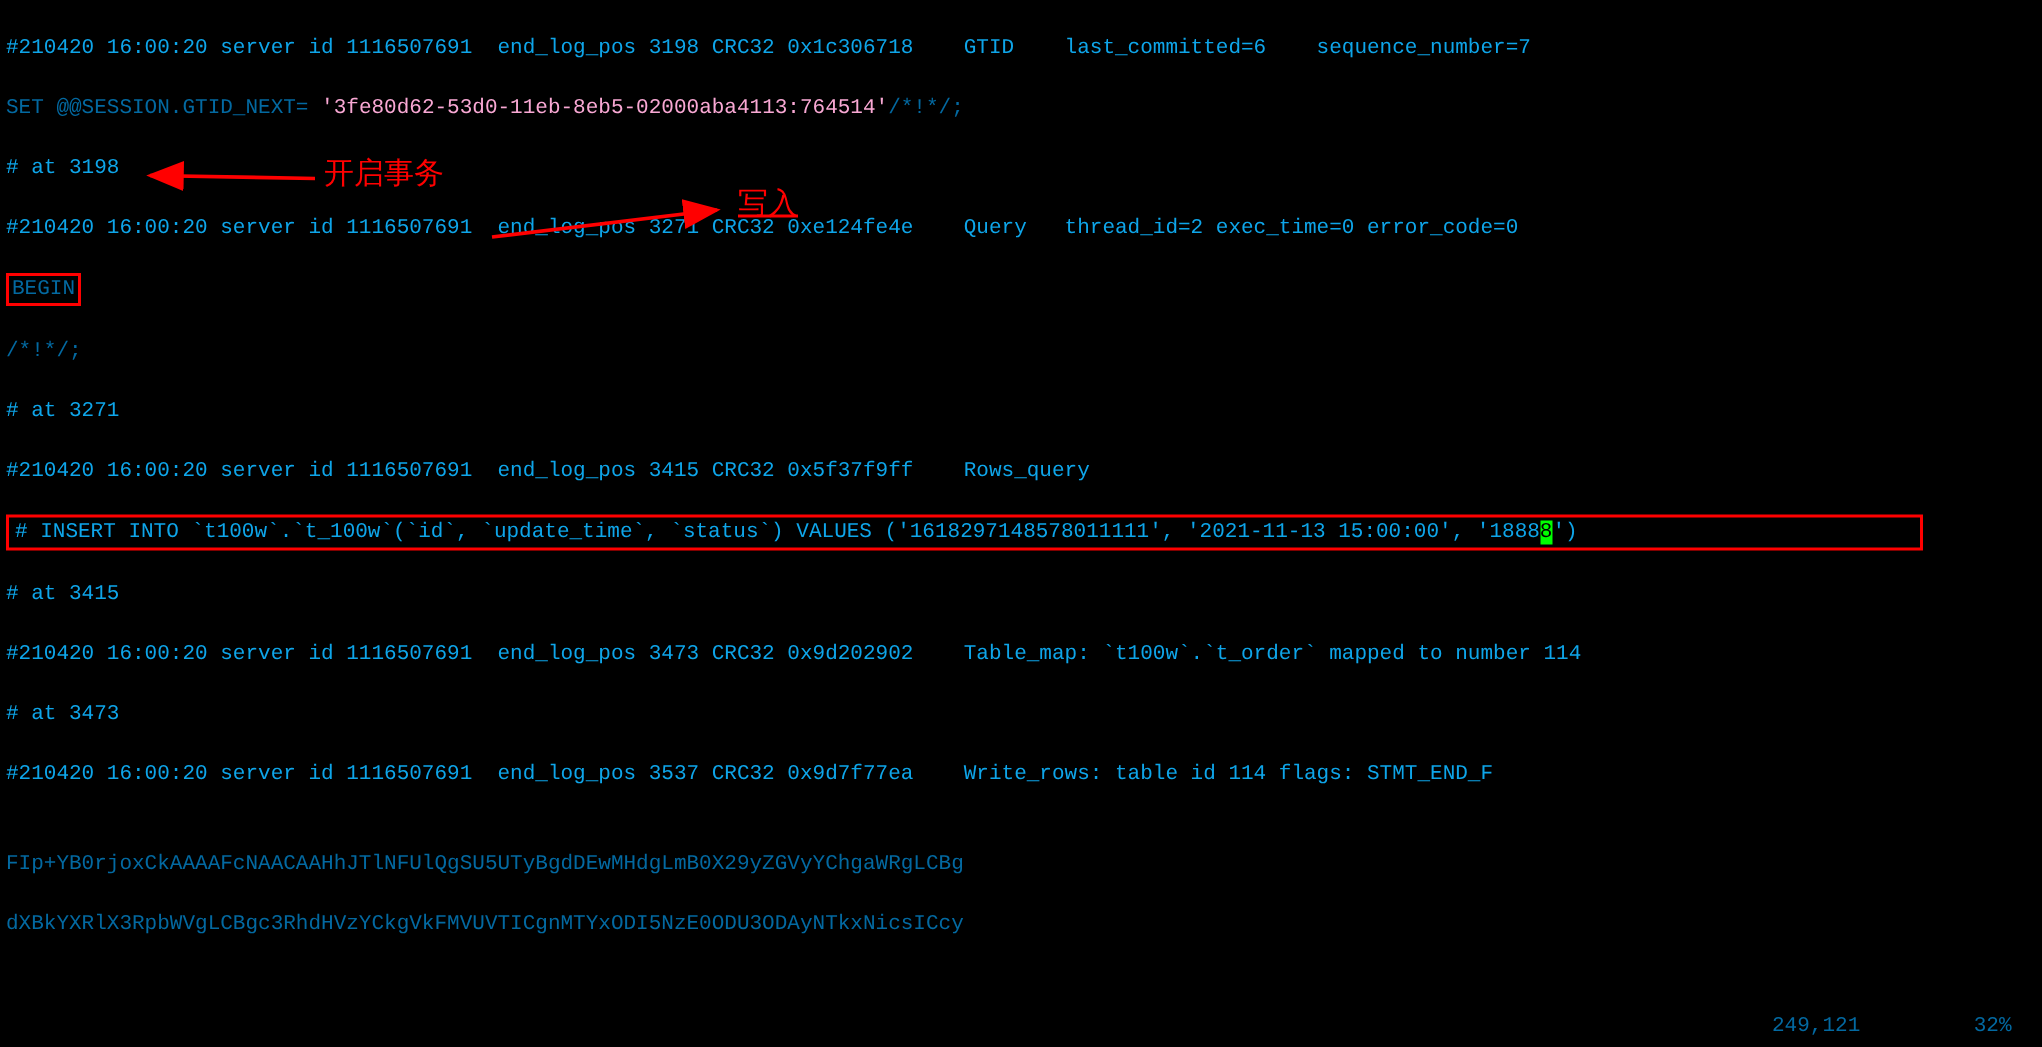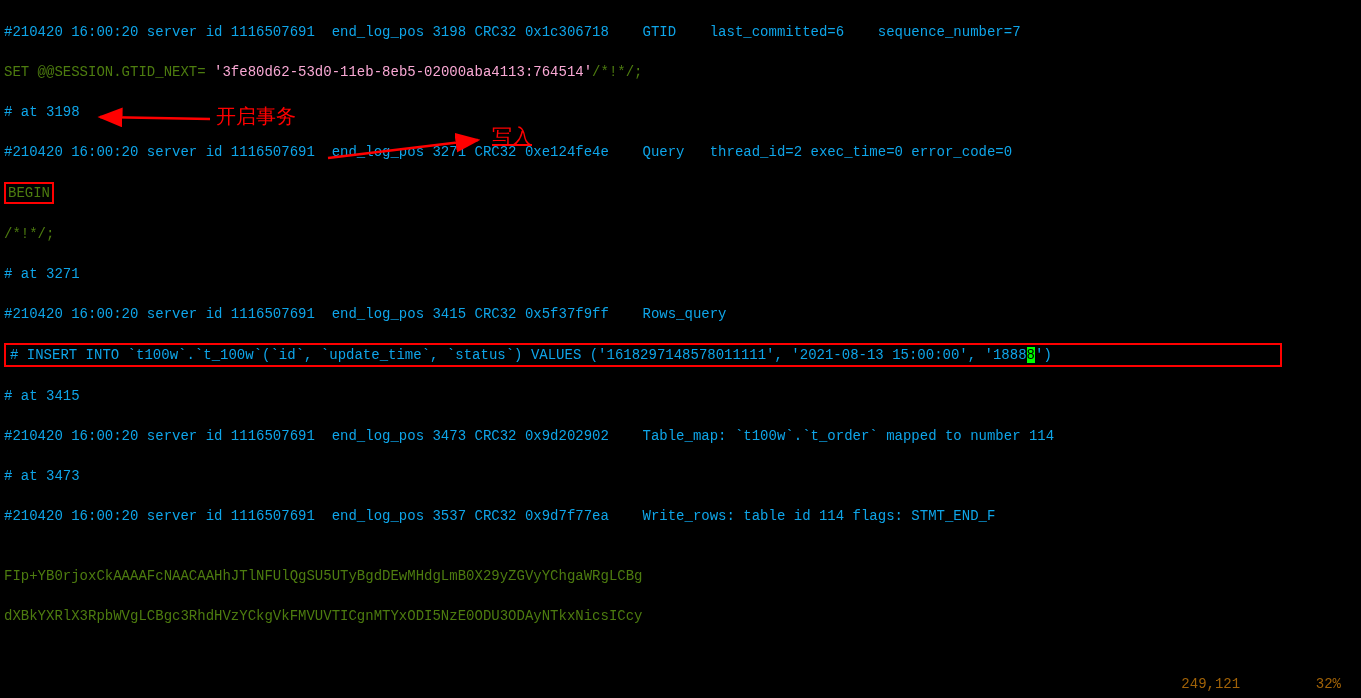--- a/index.html
+++ b/index.html
@@ -18,21 +18,21 @@
   .terminal {
     position: relative;
     width: 100%;
     height: 100%;
     padding: 2px 4px;
     box-sizing: border-box;
     white-space: pre;
   }
   .cyan { color: #0ea5e9; }
   .red  { color: #f9a8d4; }
-  .white { color: #4d7c0f; }
+  .white { color: #0369a1; }
   .box-red {
     border: 2px solid #ff0000;
     padding: 0 2px;
     display: inline-block;
     line-height: 18px;
   }
   .box-wide {
     border: 2px solid #ff0000;
     display: block;
     padding: 0 4px;
@@ -41,21 +41,21 @@
     box-sizing: border-box;
   }
   .cursor {
     background: #00ff00;
     color: #000000;
   }
   .status-bar {
     position: absolute;
     bottom: 4px;
     right: 20px;
-    color: #a16207;
+    color: #0369a1;
   }
   
   .annot {
     position: absolute;
     color: #ff0000;
     font-family: "SimSun", "Microsoft YaHei", sans-serif;
     font-size: 20px;
     font-weight: 500;
   }
   svg.arrow {
@@ -69,21 +69,21 @@
 
 <div class="terminal">
 <div class="cyan">#210420 16:00:20 server id 1116507691  end_log_pos 3198 CRC32 0x1c306718    GTID    last_committed=6    sequence_number=7</div>
 <div><span class="white">SET @@SESSION.GTID_NEXT= </span><span class="red">'3fe80d62-53d0-11eb-8eb5-02000aba4113:764514'</span><span class="white">/*!*/;</span></div>
 <div class="cyan"># at 3198</div>
 <div class="cyan">#210420 16:00:20 server id 1116507691  end_log_pos 3271 CRC32 0xe124fe4e    Query   thread_id=2 exec_time=0 error_code=0</div>
 <div><span class="white box-red">BEGIN</span></div>
 <div class="white">/*!*/;</div>
 <div class="cyan"># at 3271</div>
 <div class="cyan">#210420 16:00:20 server id 1116507691  end_log_pos 3415 CRC32 0x5f37f9ff    Rows_query</div>
-<div class="box-wide"><span class="cyan"># INSERT INTO `t100w`.`t_100w`(`id`, `update_time`, `status`) VALUES ('1618297148578011111', '2021-08-13 15:00:00', '1888</span><span class="cursor">8</span><span class="cyan">')</span></div>
+<div class="box-wide"><span class="cyan"># INSERT INTO `t100w`.`t_100w`(`id`, `update_time`, `status`) VALUES ('1618297148578011111', '2021-11-13 15:00:00', '1888</span><span class="cursor">8</span><span class="cyan">')</span></div>
 <div class="cyan"># at 3415</div>
 <div class="cyan">#210420 16:00:20 server id 1116507691  end_log_pos 3473 CRC32 0x9d202902    Table_map: `t100w`.`t_order` mapped to number 114</div>
 <div class="cyan"># at 3473</div>
 <div class="cyan">#210420 16:00:20 server id 1116507691  end_log_pos 3537 CRC32 0x9d7f77ea    Write_rows: table id 114 flags: STMT_END_F</div>
 <div class="white"></div>
 <div class="white">FIp+YB0rjoxCkAAAAFcNAACAAHhJTlNFUlQgSU5UTyBgdDEwMHdgLmB0X29yZGVyYChgaWRgLCBg</div>
 <div class="white">dXBkYXRlX3RpbWVgLCBgc3RhdHVzYCkgVkFMVUVTICgnMTYxODI5NzE0ODU3ODAyNTkxNicsICcy</div>
 
 
 

